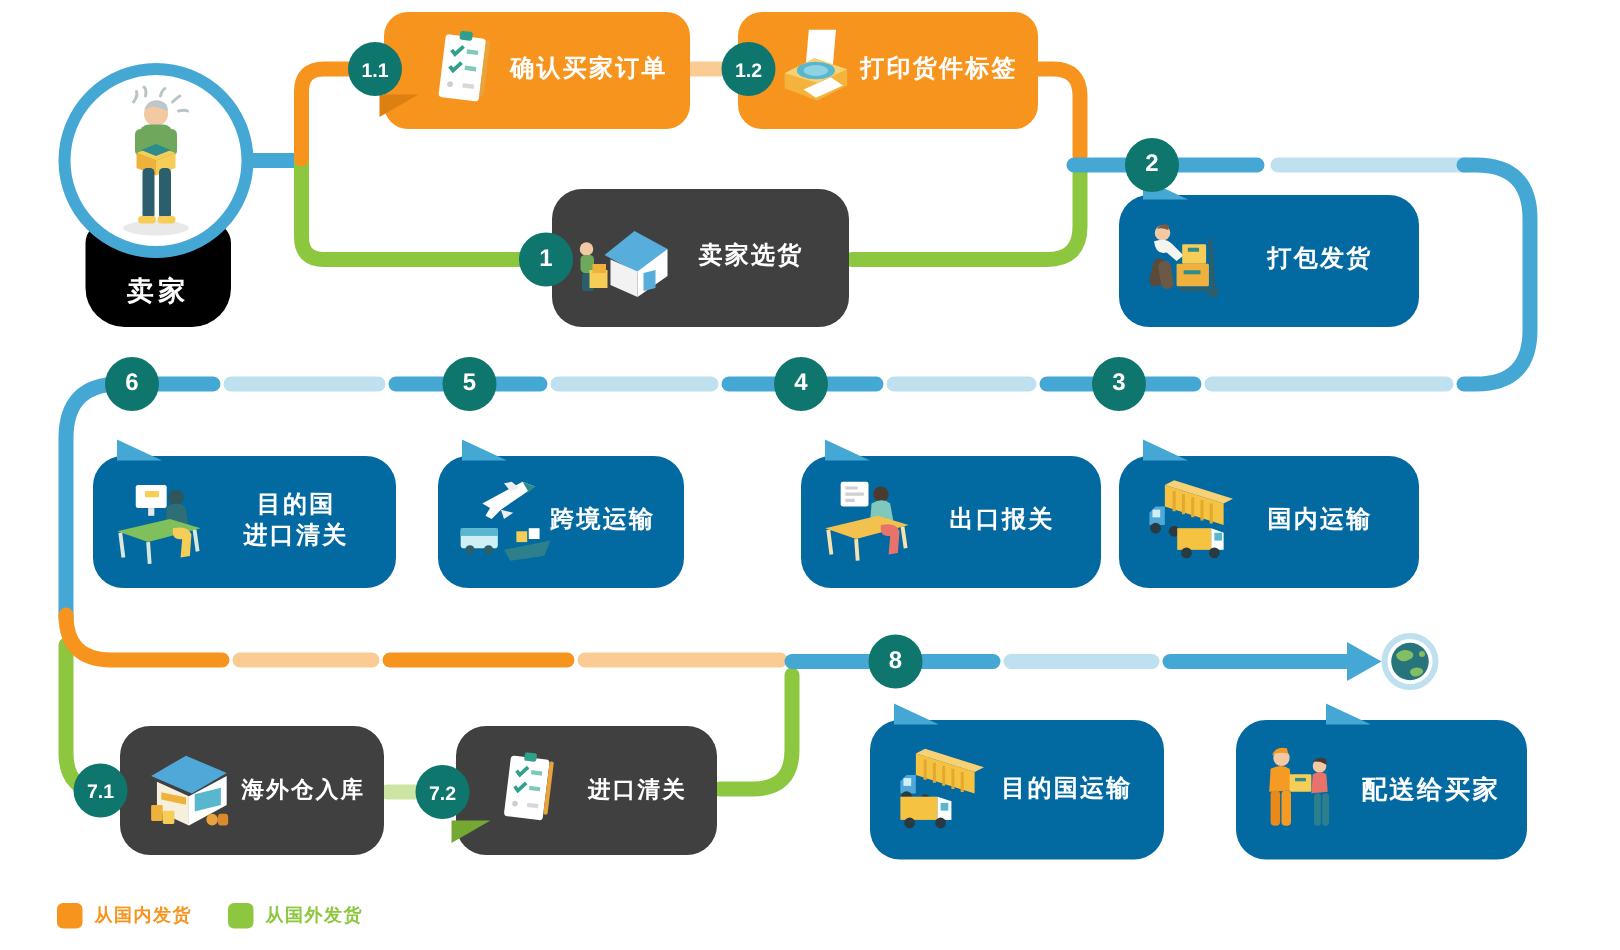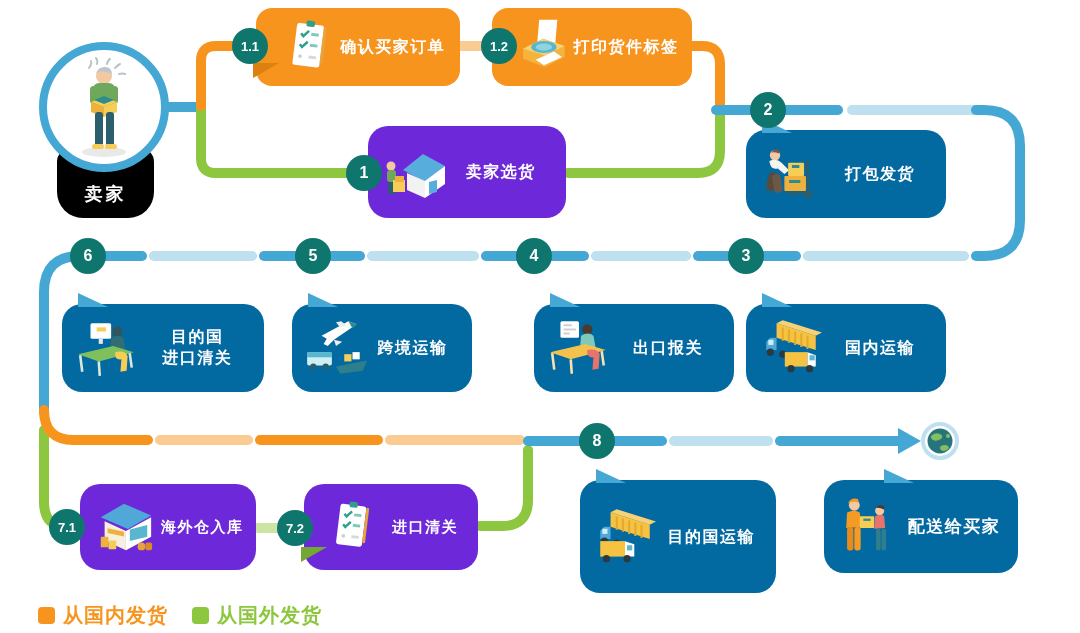--- a/index.html
+++ b/index.html
@@ -3,21 +3,21 @@
 <meta charset="utf-8">
 <style>
   html,body{margin:0;padding:0;background:#fff;}
   #stage{
     position:relative;width:1080px;height:633px;background:#fff;overflow:hidden;
     font-family:"Liberation Sans","DejaVu Sans",sans-serif;
   }
   #wires{position:absolute;left:0;top:0;z-index:1;}
   .box{position:absolute;z-index:2;}
   .box.orange{background:#F7941E;border-radius:16px;}
-  .box.green{background:#6d28d9;border-radius:20px;}
+  .box.green{background:#404040;border-radius:20px;}
   .box.blue{background:#0369a1;border-radius:20px;}
   .box .label{
     position:absolute;color:#fff;font-weight:bold;font-size:16px;letter-spacing:1.5px;
     left:37%;right:3%;top:50%;transform:translateY(-50%);text-align:center;line-height:1.3;
   }
   .box .label span{display:block;}
   .label.heavy{font-weight:800;font-size:17px;}
   .icon{position:absolute;left:12px;top:50%;transform:translateY(-50%);width:62px;height:62px;}
   .icon svg{width:100%;height:100%;display:block;}
   .tail-top{position:absolute;top:-11px;left:16px;width:0;height:0;
@@ -38,21 +38,21 @@
     color:#fff;font-weight:800;font-size:18px;letter-spacing:3px;}
   #seller-circle{position:absolute;left:39px;top:42px;width:114px;height:114px;z-index:3;
     background:#fff;border:8px solid #45A7D4;border-radius:50%;}
   #seller-circle svg{position:absolute;left:14px;top:6px;width:86px;height:104px;}
   
   #legend{position:absolute;left:38px;top:602px;z-index:2;display:flex;align-items:center;gap:24px;}
   .legend-item{display:flex;align-items:center;gap:8px;}
   .legend-swatch{width:17px;height:17px;border-radius:4px;}
   .legend-swatch.orange{background:#F7941E;}
   .legend-swatch.green{background:#8DC63F;}
-  .legend-label{font-weight:bold;font-size:20px;letter-spacing:1px;}
+  .legend-label{font-weight:bold;font-size:12px;letter-spacing:1px;}
   .legend-label.orange{color:#F7941E;}
   .legend-label.green{color:#8DC63F;}
 </style>
 </head>
 <body>
 
 <div id="stage">
 
   <svg id="wires" width="1080" height="633" viewBox="0 0 1080 633">
     <g fill="none" stroke-linecap="round" stroke-width="10">
@@ -214,21 +214,21 @@
         <path d="M6 39 l2 16 M54 37 l2 14 M24 45 l1 14" stroke="#D8E8DC" stroke-width="2.5"></path>
         <path d="M40 36 q10 -2 12 4 l-1 14 -6 1 1 -12 q-7 1 -6 -7 z" fill="#F6CE57"></path>
       </svg>
     </span>
     <div class="label">
       <span>目的国</span>
       <span>进口清关</span>
     </div>
   </div>
 
-  <div class="box blue" style="left:292px;top:304px;width:180px;height:88px;">
+  <div class="box blue" style="left:292px;top:304px;width:164px;height:88px;">
     <span class="tail-top"></span>
     <span class="icon" style="width:68px;height:66px;left:10px;">
       <svg viewBox="0 0 64 64">
         <path d="M18 20 L44 6 L52 9 L30 24 L24 30 L20 28 L23 23 Z" fill="#fff"></path>
         <path d="M36 12 l-4 -5 5 -1 5 4 z" fill="#EDEDED"></path>
         <path d="M30 24 l8 2 -6 4 z" fill="#EDEDED"></path>
         <path d="M44 6 L52 9 L48 13 Z" fill="#2E8C8C"></path>
         <rect x="4" y="36" width="24" height="13" rx="2" fill="#CFEFF5"></rect>
         <rect x="4" y="36" width="24" height="5" fill="#58B7CE"></rect>
         <circle cx="10" cy="50" r="3" fill="#2B5F6E"></circle>
@@ -308,21 +308,21 @@
           <rect x="33" y="28" width="9" height="3.5" fill="#7FC9BC"></rect>
           <circle cx="23" cy="44" r="2.3" fill="#CFCFCF"></circle>
           <rect x="33" y="42" width="9" height="3.5" fill="#D8D8D8"></rect>
           <rect x="47" y="6" width="3.5" height="44" rx="1.7" fill="#E8A33D"></rect>
         </g>
       </svg>
     </span>
     <div class="label" style="font-size:15px;left:42%;">进口清关</div>
   </div>
 
-  <div class="box blue" style="left:580px;top:480px;width:196px;height:113px;">
+  <div class="box blue" style="left:580px;top:480px;width:196px;height:93px;">
     <span class="tail-top"></span>
     <span class="icon" style="width:66px;height:68px;left:12px;">
       <svg viewBox="0 0 64 64">
         <polygon points="18,8 56,20 56,34 18,22" fill="#F5C341"></polygon>
         <polygon points="18,8 24,5 62,17 56,20" fill="#F8D174"></polygon>
         <path d="M24 12 l0 13 M30 14 l0 13 M36 16 l0 13 M42 18 l0 13 M48 20 l0 13" stroke="#E3A92F" stroke-width="2"></path>
         <path d="M12 22 l6 0 0 12 -10 0 0 -8 z" fill="#4FA8D8"></path>
         <rect x="10" y="24" width="5" height="5" fill="#CFEFF5"></rect>
         <circle cx="12" cy="36" r="3.5" fill="#2B3A42"></circle>
         <circle cx="24" cy="38" r="3.5" fill="#2B3A42"></circle>

